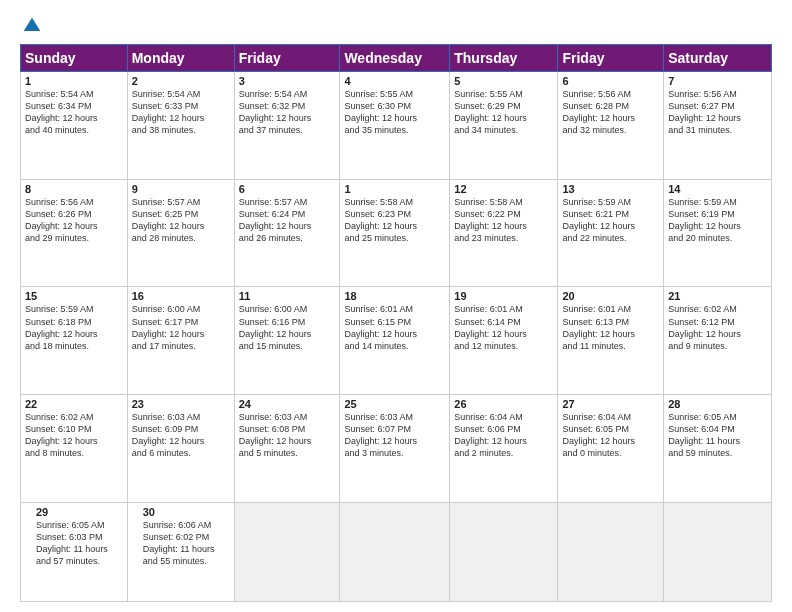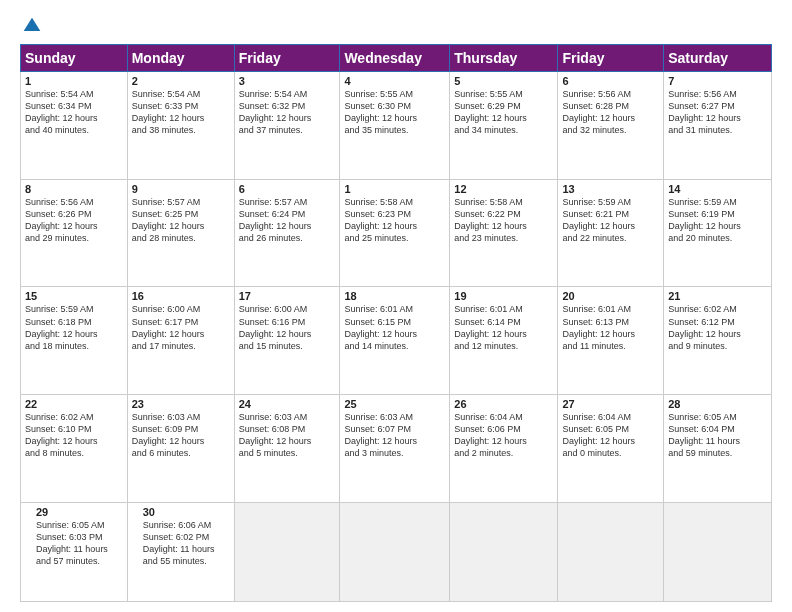--- a/index.html
+++ b/index.html
@@ -199,21 +199,21 @@
         <tr>
           <td>
             <span class="day-num">15</span>
             <div class="day-info">Sunrise: 5:59 AM<br>Sunset: 6:18 PM<br>Daylight: 12 hours<br>and 18 minutes.</div>
           </td>
           <td>
             <span class="day-num">16</span>
             <div class="day-info">Sunrise: 6:00 AM<br>Sunset: 6:17 PM<br>Daylight: 12 hours<br>and 17 minutes.</div>
           </td>
           <td>
-            <span class="day-num">17</span>
+            <span class="day-num">11</span>
             <div class="day-info">Sunrise: 6:00 AM<br>Sunset: 6:16 PM<br>Daylight: 12 hours<br>and 15 minutes.</div>
           </td>
           <td>
             <span class="day-num">18</span>
             <div class="day-info">Sunrise: 6:01 AM<br>Sunset: 6:15 PM<br>Daylight: 12 hours<br>and 14 minutes.</div>
           </td>
           <td>
             <span class="day-num">19</span>
             <div class="day-info">Sunrise: 6:01 AM<br>Sunset: 6:14 PM<br>Daylight: 12 hours<br>and 12 minutes.</div>
           </td>

